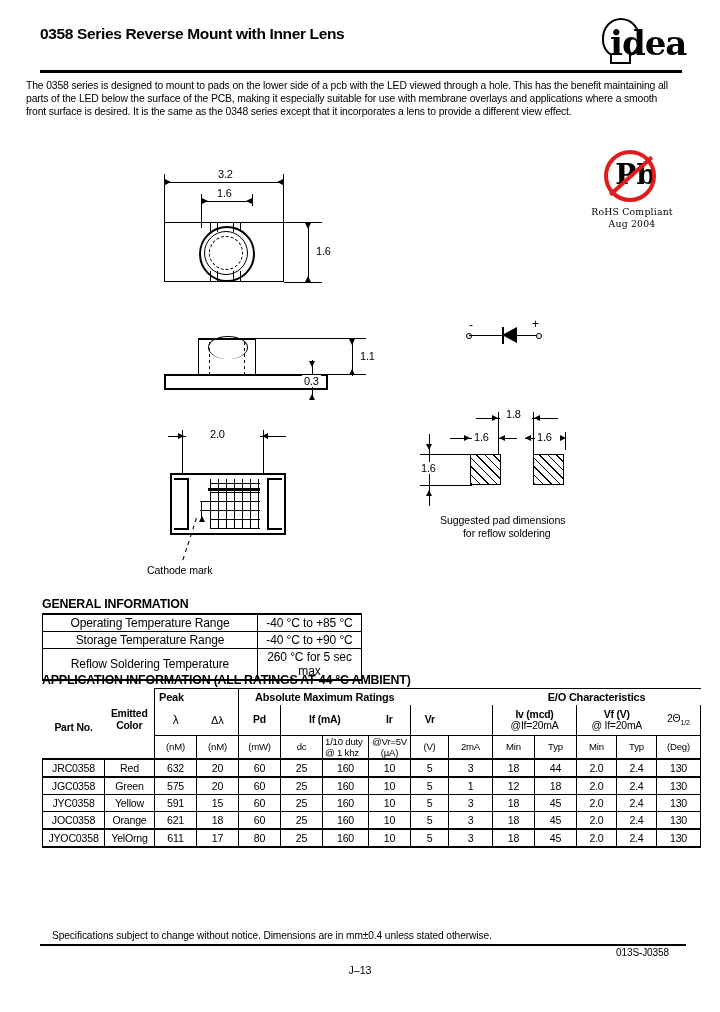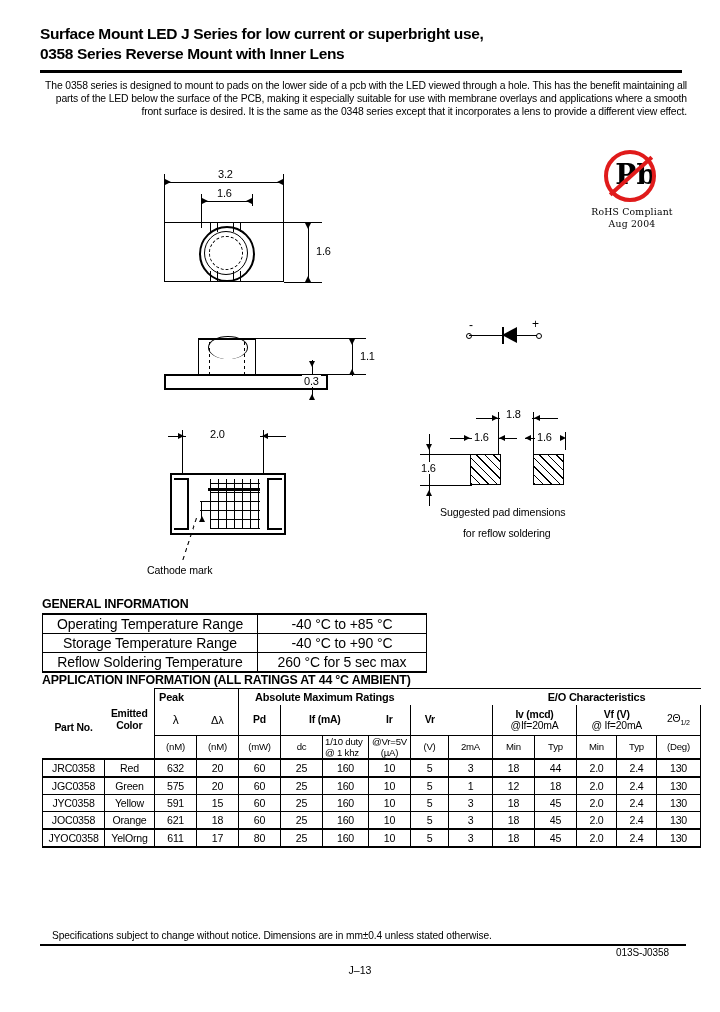--- a/index.html
+++ b/index.html
@@ -73,26 +73,26 @@
     left: 18px; top: 40px;
     width: 17px; height: 8px;
     border: 2px solid #000;
     border-top: none;
     background: #fff;
   }
 
   
   .intro {
     position: absolute;
-    left: 41px; top: 79px;
+    left: 26px; top: 79px;
     width: 646px;
     font-size: 10.4px;
     line-height: 13.2px;
     letter-spacing: -0.15px;
-    text-align: right;
+    text-align: left;
   }
 
   
   .drawings {
     position: absolute;
     left: 0; top: 150px;
     width: 720px; height: 440px;
   }
   .dwg {
     position: absolute;
@@ -176,23 +176,23 @@
     font-size: 12.4px;
     font-weight: bold;
     letter-spacing: -0.2px;
     white-space: nowrap;
   }
 
   
   .gi-table {
     position: absolute;
     left: 42px; top: 613px;
-    width: 385px;
+    width: 320px;
     border-collapse: collapse;
-    font-size: 14px;
+    font-size: 12px;
   }
   .gi-table td {
     border: 1px solid #000;
     padding: 1px 4px;
     text-align: center;
     height: 14px;
     letter-spacing: -0.1px;
   }
   .gi-table td.lbl { width: 206px; }
   .gi-top { border-top: 2px solid #000 !important; }
@@ -281,26 +281,30 @@
     background-image: repeating-linear-gradient(45deg, #000 0px, #000 1px, #fff 1px, #fff 6px);
   }
 </style>
 </head>
 <body>
 
 <div class="page">
 
   <div class="header">
     <div class="title-block">
-      <div class="title-line">Surface Mount LED J Series for low current or superbright use,</div>
       <div class="title-line">0358 Series Reverse Mount with Inner Lens</div>
     </div>
     <div class="header-rule"></div>
   </div>
 
+  <div class="logo">
+    <div class="bulb"></div>
+    <div class="bulb-base"></div>
+    <div class="logo-word">idea</div>
+  </div>
 
   <div class="intro">The 0358 series is designed to mount to pads on the lower side of a pcb with the LED viewed through a hole.  This has the benefit maintaining all parts of the LED below the surface of the PCB, making it especially suitable for use with membrane overlays and applications where a smooth front surface is desired.  It is the same as the 0348 series except that it incorporates a lens to provide a different view effect.</div>
 
   <div class="rohs">
     <div class="rohs-pb">Pb</div>
     <div class="rohs-circle"></div>
     <div class="rohs-slash"></div>
     <div class="rohs-cap">
       <div>RoHS Compliant</div>
       <div>Aug 2004</div>
@@ -437,21 +441,21 @@
       <div class="ln hl" style="left:10px; top:64px; width:52px;"></div>
       <div class="ln hl" style="left:10px; top:95px; width:52px;"></div>
       <div class="ln vl" style="left:19px; top:44px; height:72px;"></div>
       <div class="arrow-d" style="left:16px; top:54px;"></div>
       <div class="arrow-u" style="left:16px; top:100px;"></div>
       <div class="dim-txt" style="left:10px; top:72px; background:#fff; padding:0 1px;">1.6</div>
 
       <div class="hatch" style="left:60px; top:64px; width:31px; height:31px;"></div>
       <div class="hatch" style="left:123px; top:64px; width:31px; height:31px;"></div>
 
-      <div class="cap-txt" style="left:30px; top:116px;">Suggested pad dimensions</div>
+      <div class="cap-txt" style="left:30px; top:124px;">Suggested pad dimensions</div>
       <div class="cap-txt" style="left:53px; top:137px;">for reflow soldering</div>
     </div>
 
   </div>
 
   <div class="sect-head" style="left:42px; top:597px;">GENERAL INFORMATION</div>
   <table class="gi-table">
     <tbody>
         <tr>
       <td class="lbl gi-top">Operating Temperature Range</td>

